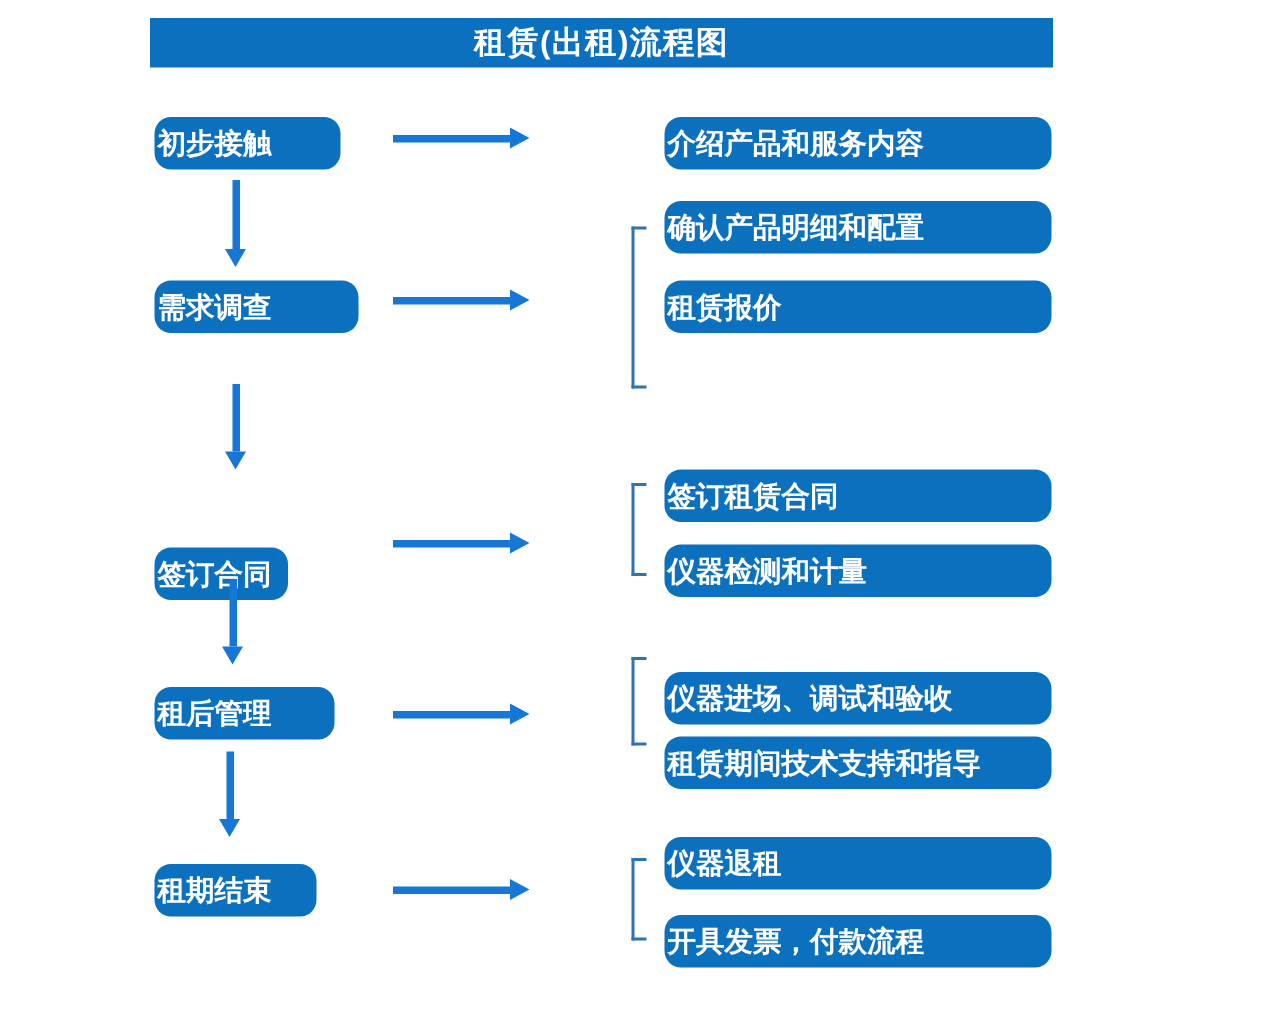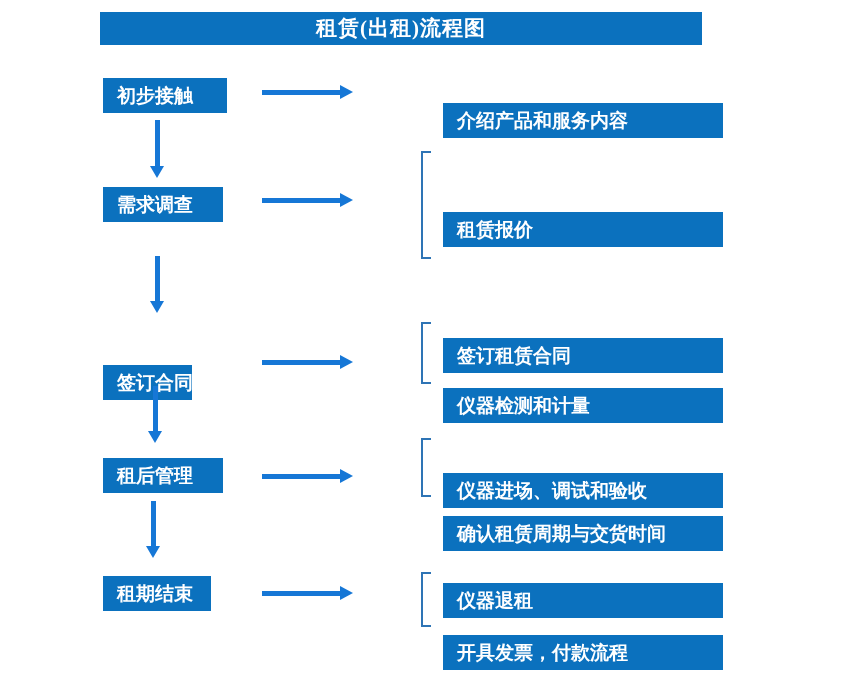--- a/index.html
+++ b/index.html
@@ -7,37 +7,37 @@
     --arrow-blue:#1677d6;
     --bracket-blue:#2e74b5;
     --text-white:#ffffff;
   }
   html,body{margin:0;padding:0;background:#ffffff;}
   .canvas{
     position:relative;
     width:844px;height:688px;
     background:#ffffff;
     overflow:hidden;
-    font-family:Liberation Serif, serif;
+    font-family:Liberation Sans, sans-serif;
   }
   .title{
     position:absolute;left:100px;top:12px;width:602px;height:33px;
     background:var(--box-blue);color:var(--text-white);
     font-size:21px;font-weight:bold;letter-spacing:1px;
     text-align:center;line-height:33px;
   }
   .box{
     position:absolute;height:35px;box-sizing:border-box;
     background:var(--box-blue);color:var(--text-white);
     font-size:19px;font-weight:bold;
     display:flex;align-items:center;
-    padding-left:14px;white-space:nowrap;overflow:hidden;
+    padding-left:2px;white-space:nowrap;overflow:hidden;border-radius:11px;
   }
   .lbox{left:103px;}
-  .rbox{left:443px;width:280px;margin-top:25px;}
+  .rbox{left:443px;width:258px;}
   
   .varrow{position:absolute;width:14px;display:flex;flex-direction:column;align-items:center;}
   .vshaft{width:5px;flex:1;background:var(--arrow-blue);}
   .vhead{width:0;height:0;border-left:7px solid transparent;border-right:7px solid transparent;border-top:12px solid var(--arrow-blue);}
   
   .harrow{position:absolute;left:262px;width:91px;height:14px;display:flex;align-items:center;}
   .hshaft{height:5px;flex:1;background:var(--arrow-blue);}
   .hhead{width:0;height:0;border-top:7px solid transparent;border-bottom:7px solid transparent;border-left:13px solid var(--arrow-blue);}
   
   .bracket{
@@ -48,31 +48,32 @@
   }
 </style>
 </head>
 <body>
 
 <div class="canvas">
 
   <div class="title">租赁(出租)流程图</div>
 
   <div class="box lbox" style="top:78px;width:124px">初步接触</div>
-  <div class="box lbox" style="top:187px;width:120px">需求调查</div>
+  <div class="box lbox" style="top:187px;width:136px">需求调查</div>
   <div class="box lbox" style="top:365px;width:89px">签订合同</div>
   <div class="box lbox" style="top:458px;width:120px">租后管理</div>
   <div class="box lbox" style="top:576px;width:108px">租期结束</div>
 
   <div class="box rbox" style="top:78px">介绍产品和服务内容</div>
+  <div class="box rbox" style="top:134px">确认产品明细和配置</div>
   <div class="box rbox" style="top:187px">租赁报价</div>
   <div class="box rbox" style="top:363px">仪器检测和计量</div>
   <div class="box rbox" style="top:313px">签订租赁合同</div>
   <div class="box rbox" style="top:448px">仪器进场、调试和验收</div>
-  <div class="box rbox" style="top:491px">确认租赁周期与交货时间</div>
+  <div class="box rbox" style="top:491px">租赁期间技术支持和指导</div>
   <div class="box rbox" style="top:558px">仪器退租</div>
   <div class="box rbox" style="top:610px">开具发票，付款流程</div>
 
   <div class="varrow" style="left:150px;top:120px;height:58px">
     <div class="vshaft"></div>
     <div class="vhead"></div>
   </div>
   <div class="varrow" style="left:150px;top:256px;height:57px">
     <div class="vshaft"></div>
     <div class="vhead"></div>

